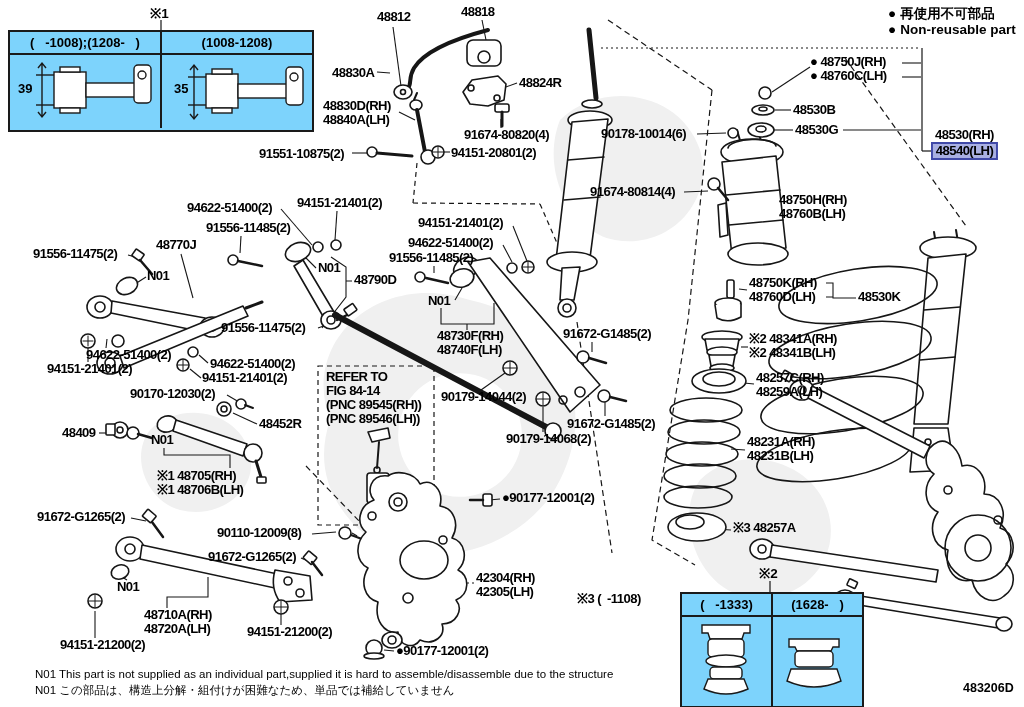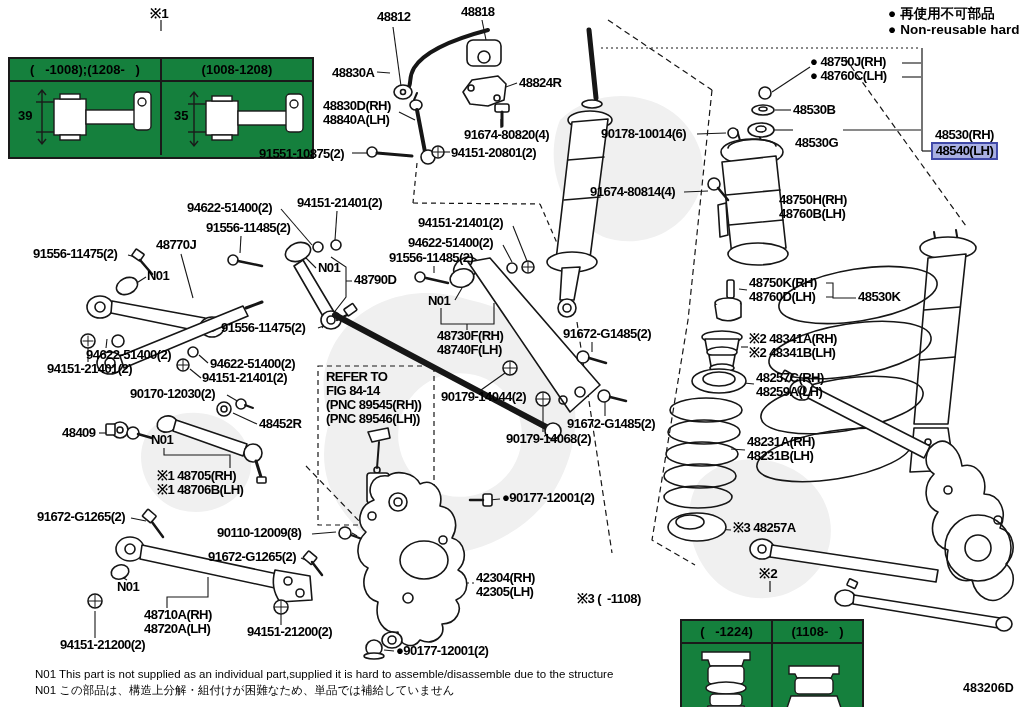--- a/index.html
+++ b/index.html
@@ -7,21 +7,21 @@
         font-family:"Liberation Sans",sans-serif;color:#000;}
   #art{position:absolute;left:0;top:0;z-index:1;}
   #labels-layer{position:absolute;left:0;top:0;width:1024px;height:707px;z-index:3;padding-left:41px;}
   .plabel{position:absolute;font-weight:700;font-size:13.5px;line-height:14px;
           letter-spacing:-0.6px;white-space:pre;transform:scaleX(.97);transform-origin:left top;}
   .plabel.hl{background:#a9b0e2;border:2px solid #4049a8;padding:0 3px;margin:-2px 0 0 -4px;}
   .marker{position:absolute;font-weight:700;font-size:13.5px;z-index:3;white-space:pre;}
   .legend{position:absolute;left:888px;top:6px;z-index:3;font-weight:700;font-size:13.5px;line-height:16px;}
   .legend .row{white-space:nowrap;}
   .legend .dotchar{margin-right:4px;}
-  .inset{position:absolute;border:2px solid #1a1a1a;background:#15803d;z-index:2;margin-top:27px;}
+  .inset{position:absolute;border:2px solid #1a1a1a;background:#7dd3fc;z-index:2;}
   .inset .hdr{display:flex;border-bottom:2px solid #1a1a1a;font-weight:700;font-size:13px;}
   .inset .hdr div{flex:1;text-align:center;padding:3px 0;white-space:pre;}
   .inset .hdr div:first-child{border-right:2px solid #1a1a1a;}
   .inset .bodyrow{display:flex;}
   .inset .bodyrow .cell{flex:1;position:relative;}
   .inset .bodyrow .cell:first-child{border-right:2px solid #1a1a1a;}
   .dim{position:absolute;font-weight:700;font-size:13px;}
   .footer{position:absolute;left:35px;top:666px;z-index:3;font-size:11.5px;line-height:16px;white-space:nowrap;}
   .doccode{position:absolute;left:963px;top:681px;z-index:3;font-weight:600;font-size:12.5px;}
 </style>
@@ -361,21 +361,21 @@
         <ellipse cx="845" cy="598" rx="10" ry="8" fill="#fff"></ellipse>
         <path d="M854,595 L1000,618 L998,628 L853,604 Z" fill="#fff"></path>
         <ellipse cx="1004" cy="624" rx="8" ry="7" fill="#fff"></ellipse>
         <rect x="848" y="580" width="9" height="7" rx="1" fill="#fff" transform="rotate(25 852 583)"></rect>
       </g>
     </g>
   </svg>
 
   <div class="legend">
     <div class="row"><span class="dotchar">●</span><span>再使用不可部品</span></div>
-    <div class="row"><span class="dotchar">●</span><span>Non-reusable hard</span></div>
+    <div class="row"><span class="dotchar">●</span><span>Non-reusable part</span></div>
   </div>
 
   <div class="marker" style="left:150px;top:4px;">※1</div>
   <div class="inset" style="left:8px;top:30px;width:302px;height:98px;">
     <div class="hdr">
       <div>(   -1008);(1208-   )</div>
       <div>(1008-1208)</div>
     </div>
     <div class="bodyrow" style="height: calc(100% - 25px);">
       <div class="cell">
@@ -409,22 +409,22 @@
             <circle cx="132" cy="22" r="4"></circle>
           </g>
         </svg>
       </div>
     </div>
   </div>
 
   <div class="marker" style="left:759px;top:564px;">※2</div>
   <div class="inset" style="left:680px;top:592px;width:180px;height:112px;">
     <div class="hdr">
-      <div>(   -1224)</div>
-      <div>(1108-   )</div>
+      <div>(   -1333)</div>
+      <div>(1628-   )</div>
     </div>
     <div class="bodyrow" style="height: calc(100% - 23px);">
       <div class="cell">
         <svg width="86" height="86">
           <g stroke="#1a1a1a" stroke-width="1.4" fill="#fff">
             <path d="M20,8 L68,8 L68,16 L62,16 L60,22 L28,22 L26,16 L20,16 Z"></path>
             <rect x="26" y="22" width="36" height="18" rx="4"></rect>
             <ellipse cx="44" cy="44" rx="20" ry="6"></ellipse>
             <rect x="28" y="50" width="32" height="12" rx="4"></rect>
             <path d="M26,62 L62,62 L66,72 Q44,82 22,72 Z"></path>
@@ -449,21 +449,21 @@
       <div class="plabel" style="left: 332px; top: 66px;"><div>48830A</div></div>
       <div class="plabel" style="left: 519px; top: 76px;"><div>48824R</div></div>
       <div class="plabel" style="left: 323px; top: 99px;"><div>48830D(RH)</div><div>48840A(LH)</div></div>
       <div class="plabel" style="left: 464px; top: 128px;"><div>91674-80820(4)</div></div>
       <div class="plabel" style="left: 259px; top: 147px;"><div>91551-10875(2)</div></div>
       <div class="plabel" style="left: 451px; top: 146px;"><div>94151-20801(2)</div></div>
       <div class="plabel" style="left: 601px; top: 127px;"><div>90178-10014(6)</div></div>
       <div class="plabel" style="left: 590px; top: 185px;"><div>91674-80814(4)</div></div>
       <div class="plabel" style="left: 810px; top: 55px;"><div>● 48750J(RH)</div><div>● 48760C(LH)</div></div>
       <div class="plabel" style="left: 793px; top: 103px;"><div>48530B</div></div>
-      <div class="plabel" style="left: 795px; top: 136px;"><div>48530G</div></div>
+      <div class="plabel" style="left: 795px; top: 123px;"><div>48530G</div></div>
       <div class="plabel" style="left: 935px; top: 128px;"><div>48530(RH)</div></div>
       <div class="plabel hl" style="left: 935px; top: 144px;"><div>48540(LH)</div></div>
       <div class="plabel" style="left: 779px; top: 193px;"><div>48750H(RH)</div><div>48760B(LH)</div></div>
       <div class="plabel" style="left: 749px; top: 276px;"><div>48750K(RH)</div><div>48760D(LH)</div></div>
       <div class="plabel" style="left: 858px; top: 290px;"><div>48530K</div></div>
       <div class="plabel" style="left: 749px; top: 332px;"><div>※2 48341A(RH)</div><div>※2 48341B(LH)</div></div>
       <div class="plabel" style="left: 756px; top: 371px;"><div>48257C(RH)</div><div>48259A(LH)</div></div>
       <div class="plabel" style="left: 747px; top: 435px;"><div>48231A(RH)</div><div>48231B(LH)</div></div>
       <div class="plabel" style="left: 733px; top: 521px;"><div>※3 48257A</div></div>
       <div class="plabel" style="left: 156px; top: 238px;"><div>48770J</div></div>

